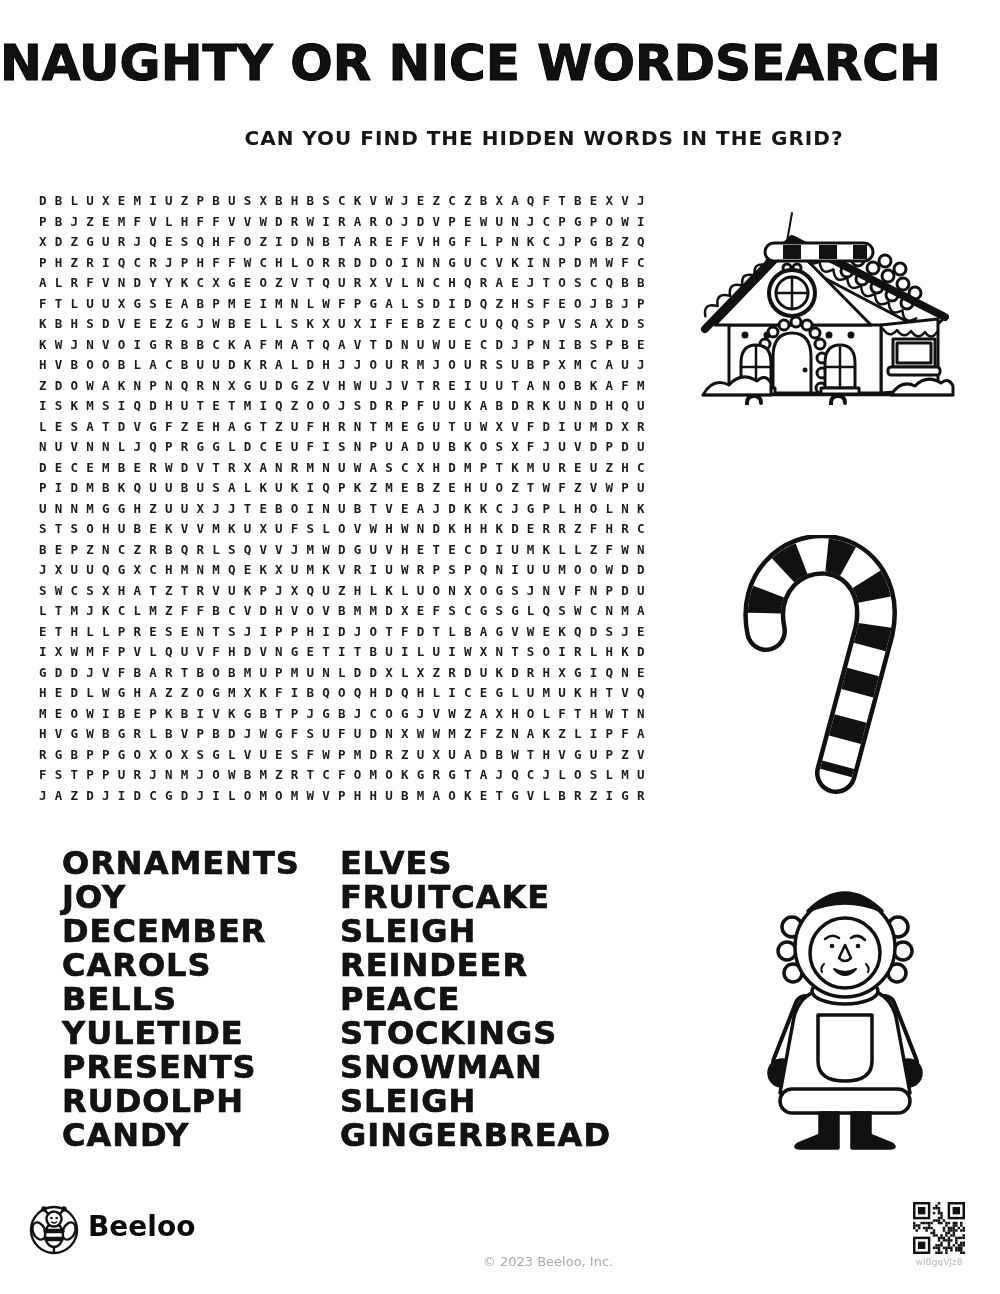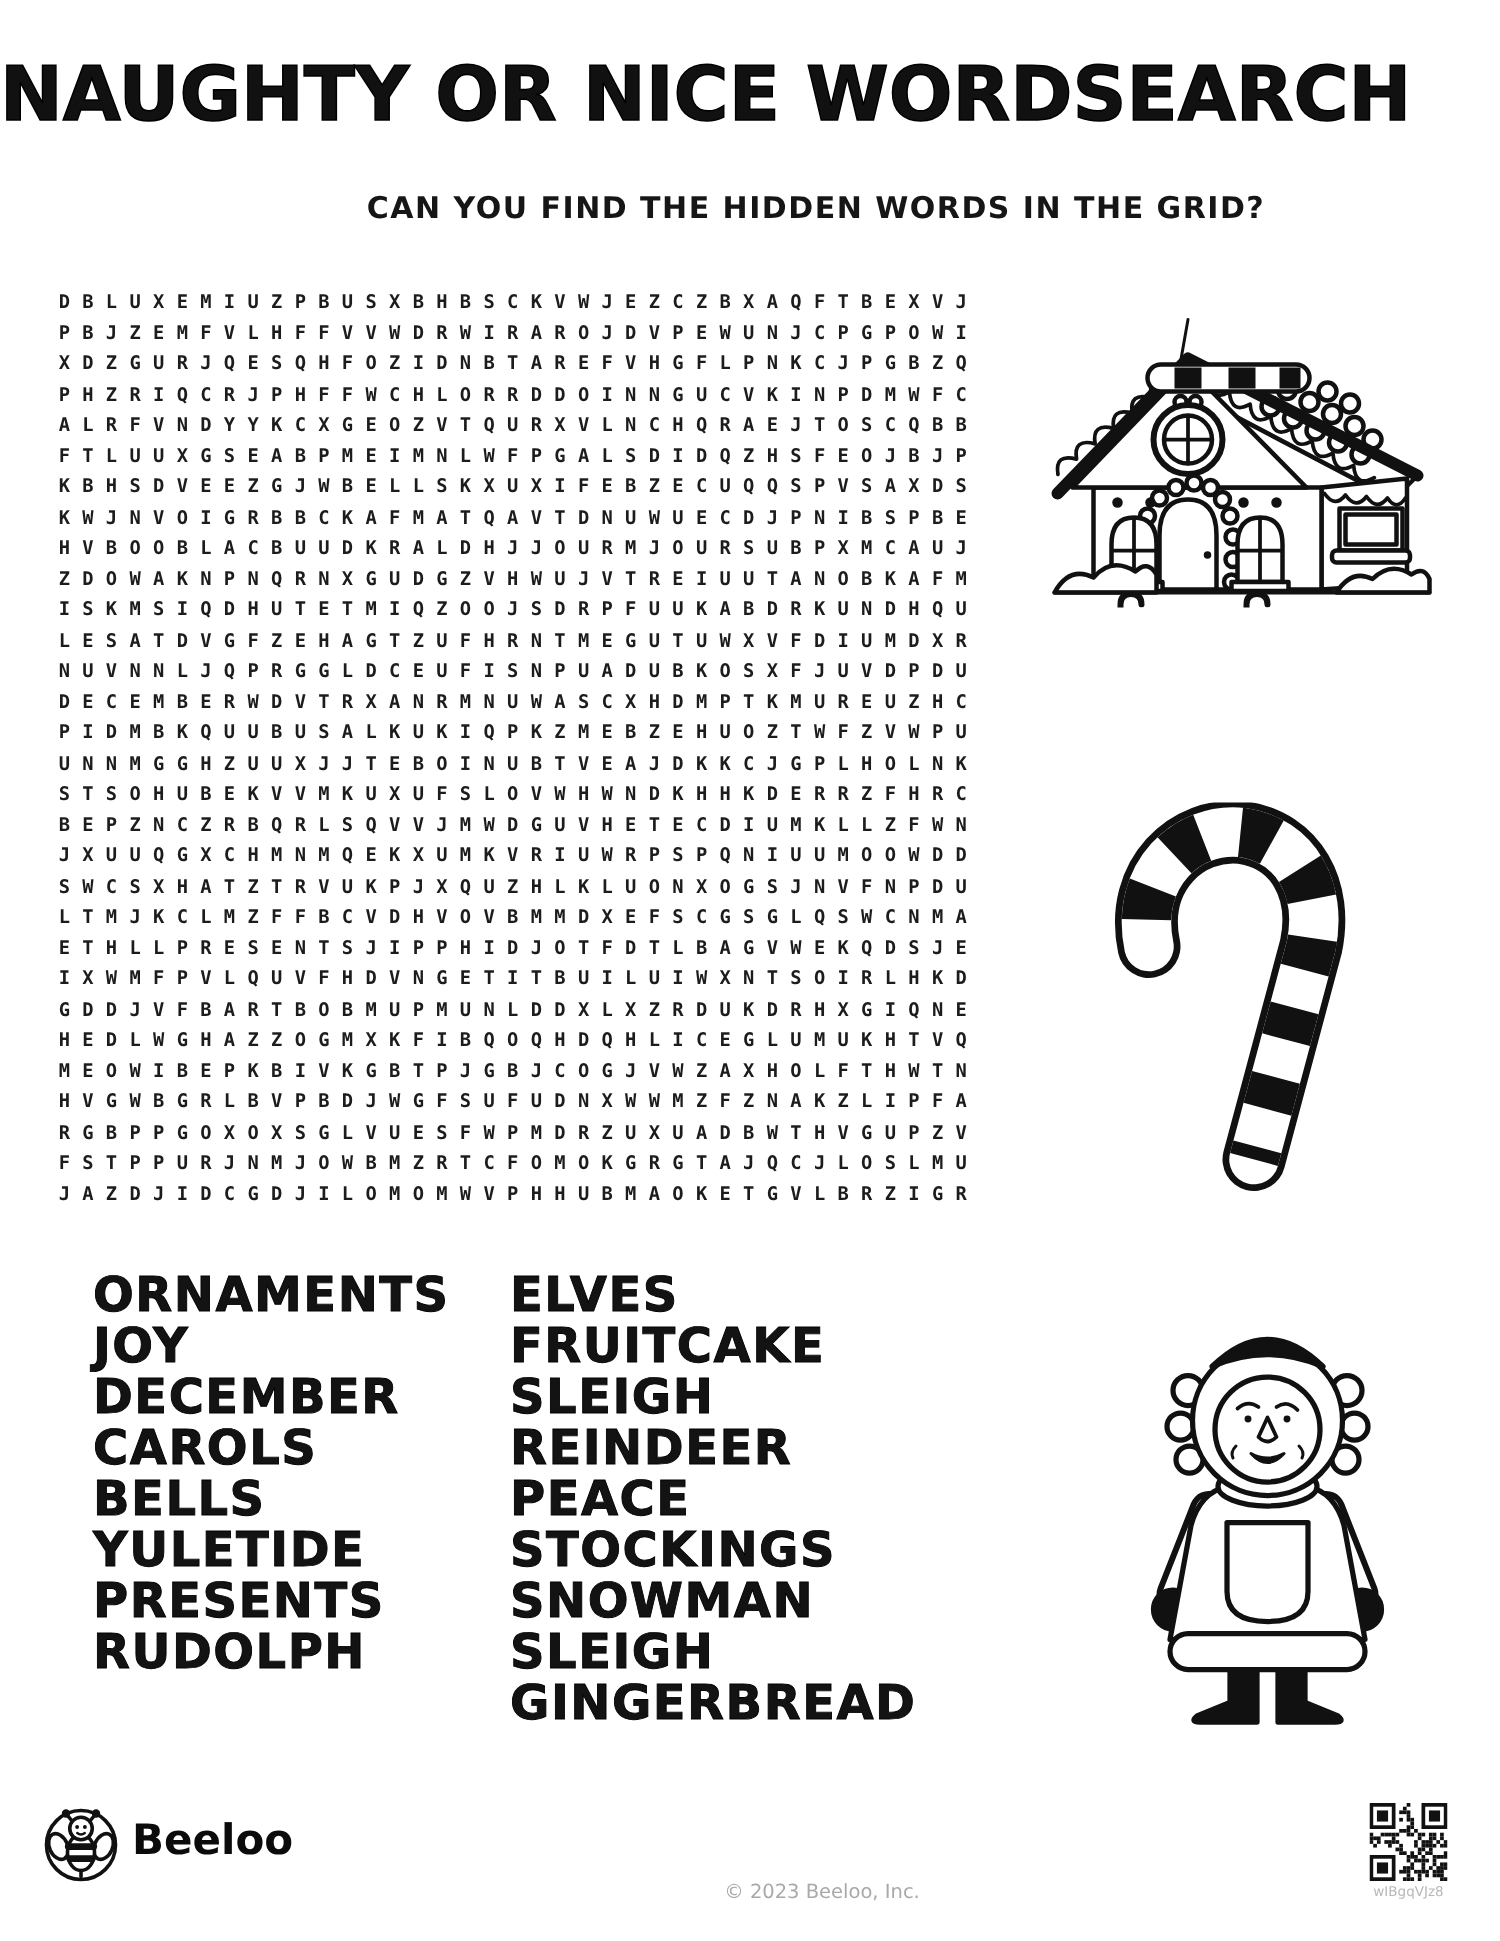--- a/index.html
+++ b/index.html
@@ -1550,20 +1550,21 @@
 
   <div class="word-col left">
       <div class="word">ORNAMENTS</div>
       <div class="word">JOY</div>
       <div class="word">DECEMBER</div>
       <div class="word">CAROLS</div>
       <div class="word">BELLS</div>
       <div class="word">YULETIDE</div>
       <div class="word">PRESENTS</div>
       <div class="word">RUDOLPH</div>
+      <div class="word">CANDY</div>
     </div>
   <div class="word-col right">
       <div class="word">ELVES</div>
       <div class="word">FRUITCAKE</div>
       <div class="word">SLEIGH</div>
       <div class="word">REINDEER</div>
       <div class="word">PEACE</div>
       <div class="word">STOCKINGS</div>
       <div class="word">SNOWMAN</div>
       <div class="word">SLEIGH</div>

